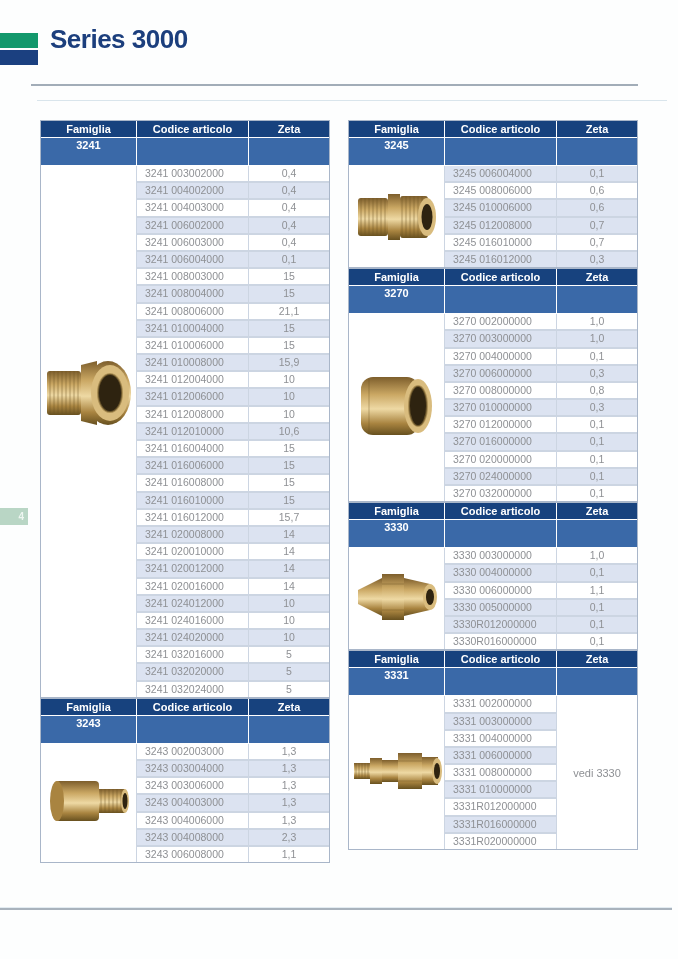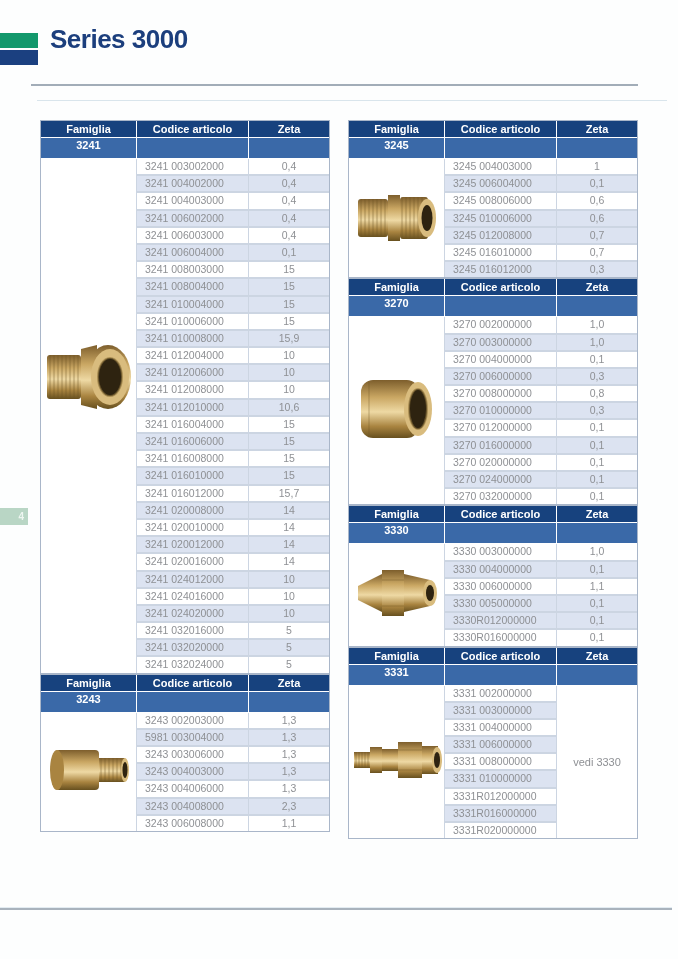--- a/index.html
+++ b/index.html
@@ -22,21 +22,21 @@
             line-height:17px;padding-right:4px;box-sizing:border-box;}
 
   
   .tcol{position:absolute;top:120px;width:288px;}
   .col-left{left:40px;}
   .col-right{left:348px;}
 
   .ftable{width:288px;background:#ffffff;border:1px solid #a9b6c9;box-sizing:content-box;}
   .trow{display:flex;gap:1px;background:#ffffff;}
   .thead{height:16px;margin-bottom:1px;}
-  .famrow{height:20px;margin-bottom:1px;}
+  .famrow{height:27px;margin-bottom:1px;}
   .th{background:#17427e;color:#ffffff;font-weight:bold;font-size:11px;line-height:16px;
       text-align:center;}
   .fam{background:#3a69a8;color:#ffffff;font-weight:bold;font-size:11px;line-height:15px;
        text-align:center;}
   .c-fam{width:95px;flex:0 0 95px;}
   .c-cod{width:111px;flex:0 0 111px;}
   .c-zeta{width:80px;flex:0 0 80px;}
 
   .tbody{display:flex;gap:1px;background:#ccd5e2;}
   .img-cell{width:95px;flex:0 0 95px;background:#ffffff;display:flex;
@@ -133,20 +133,24 @@
             </div>
             <div class="drow">
       <div class="c-cod cod">3241 008003000</div>
       <div class="c-zeta zeta">15</div>
             </div>
             <div class="drow">
       <div class="c-cod cod alt">3241 008004000</div>
       <div class="c-zeta zeta alt">15</div>
             </div>
             <div class="drow">
+      <div class="c-cod cod">3241 008006000</div>
+      <div class="c-zeta zeta">21,1</div>
+            </div>
+            <div class="drow">
       <div class="c-cod cod alt">3241 010004000</div>
       <div class="c-zeta zeta alt">15</div>
             </div>
             <div class="drow">
       <div class="c-cod cod">3241 010006000</div>
       <div class="c-zeta zeta">15</div>
             </div>
             <div class="drow">
       <div class="c-cod cod alt">3241 010008000</div>
       <div class="c-zeta zeta alt">15,9</div>
@@ -267,21 +271,21 @@
    <ellipse cx="78" cy="26" rx="4" ry="12" fill="#d9bc7e"></ellipse>
    <ellipse cx="78" cy="26" rx="2.5" ry="8" fill="#2e2310"></ellipse>
               </svg></span>
       </div>
       <div class="rows">
             <div class="drow">
       <div class="c-cod cod">3243 002003000</div>
       <div class="c-zeta zeta">1,3</div>
             </div>
             <div class="drow">
-      <div class="c-cod cod alt">5981 003004000</div>
+      <div class="c-cod cod alt">3243 003004000</div>
       <div class="c-zeta zeta alt">1,3</div>
             </div>
             <div class="drow">
       <div class="c-cod cod">3243 003006000</div>
       <div class="c-zeta zeta">1,3</div>
             </div>
             <div class="drow">
       <div class="c-cod cod alt">3243 004003000</div>
       <div class="c-zeta zeta alt">1,3</div>
             </div>
@@ -345,24 +349,20 @@
                   <line x1="62" y1="12" x2="62" y2="54"></line>
                   <line x1="66" y1="12" x2="66" y2="54"></line>
                   <line x1="70" y1="12" x2="70" y2="54"></line>
                 </g>
    <ellipse cx="71" cy="33" rx="9" ry="19" fill="#d9bc7e"></ellipse>
    <ellipse cx="71" cy="33" rx="5.5" ry="13" fill="#2e2310"></ellipse>
               </svg></span>
       </div>
       <div class="rows">
             <div class="drow">
-      <div class="c-cod cod">3245 004003000</div>
-      <div class="c-zeta zeta">1</div>
-            </div>
-            <div class="drow">
       <div class="c-cod cod alt">3245 006004000</div>
       <div class="c-zeta zeta alt">0,1</div>
             </div>
             <div class="drow">
       <div class="c-cod cod">3245 008006000</div>
       <div class="c-zeta zeta">0,6</div>
             </div>
             <div class="drow">
       <div class="c-cod cod alt">3245 010006000</div>
       <div class="c-zeta zeta alt">0,6</div>

